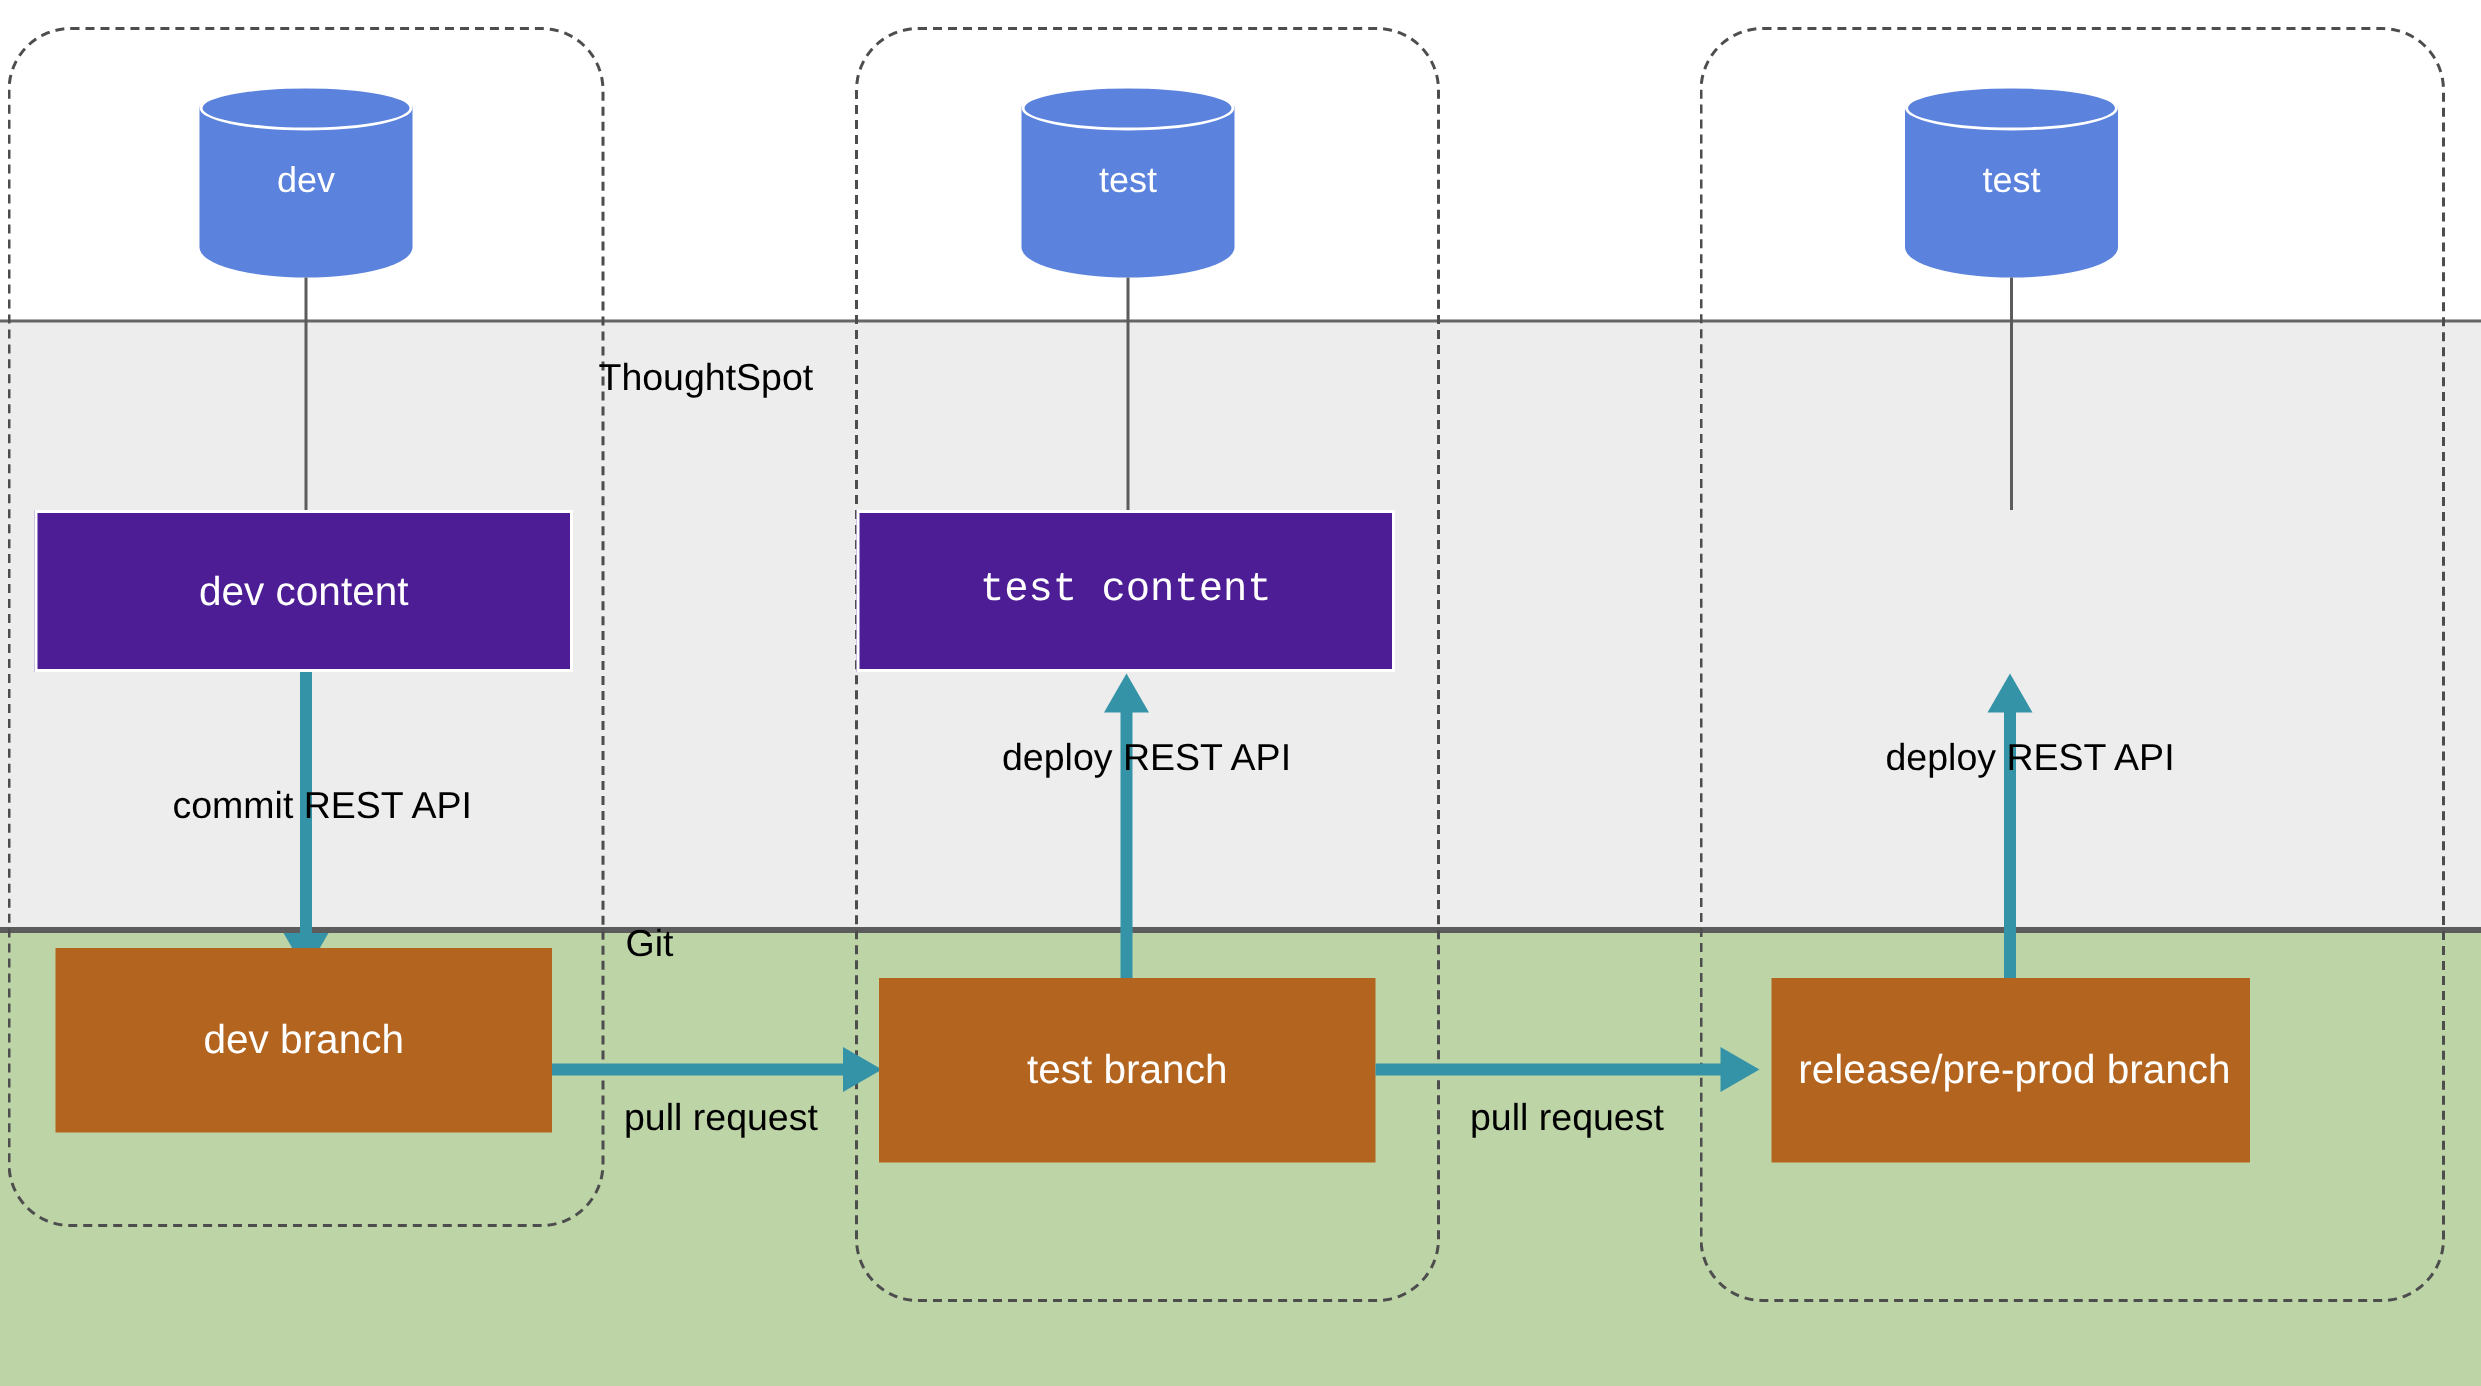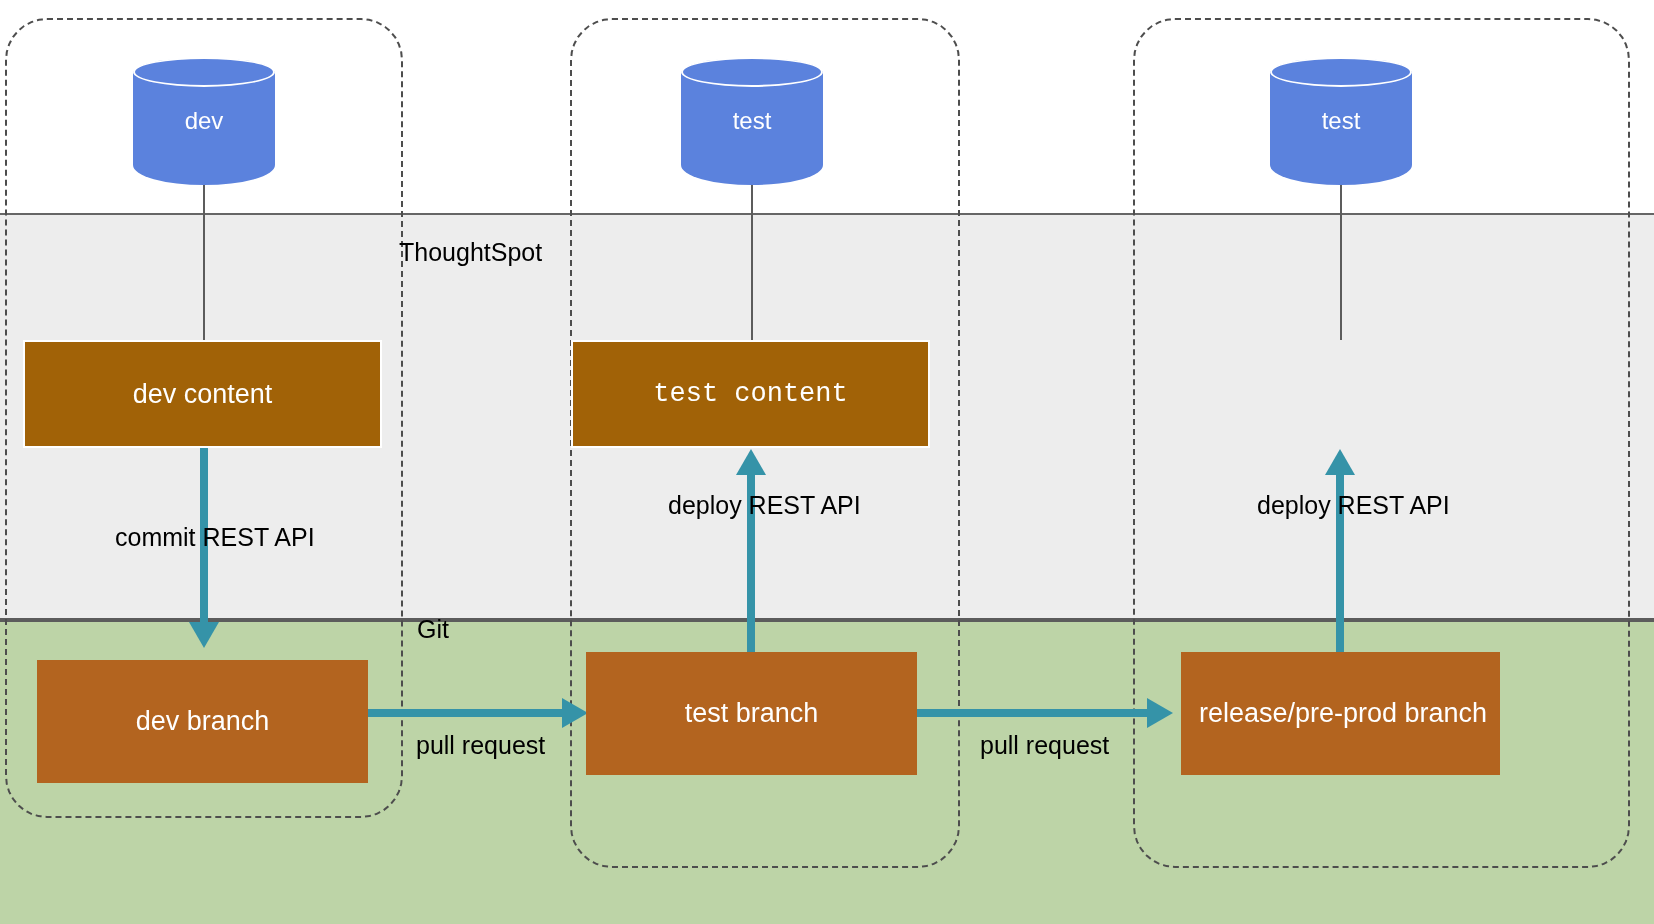--- a/index.html
+++ b/index.html
@@ -100,21 +100,21 @@
     display: flex;
     align-items: center;
     justify-content: center;
     text-align: center;
     color: #ffffff;
     font-size: 27px;
     line-height: 1.22;
     padding: 4px 8px;
   }
   .rect-content {
-    background: #a16207;
+    background: #4c1d95;
     border: 2px solid #ffffff;
   }
   .rect-branch {
     background: #b3641f;
   }
 
   
   .gray-line {
     position: absolute;
     width: 2px;
@@ -189,21 +189,21 @@
   <div class="gray-line" style="left:203px; top:185px; height:155px;"></div>
 
   <div class="rect rect-content" style="left:23px; top:340px; width:359px; height:108px;">
     <span>dev content</span>
   </div>
 
   <div class="arrow-v" style="left:200px; top:448px; height:178px;"></div>
   <div class="arrowhead-down" style="left:189px; top:622px;"></div>
   <div class="edge-label" style="left:115px; top:525px;">commit REST API</div>
 
-  <div class="rect rect-branch" style="left:37px; top:660px; width:331px; height:123px;">
+  <div class="rect rect-branch" style="left:37px; top:632px; width:331px; height:123px;">
     <span>dev branch</span>
   </div>
 
   <div class="arrow-h" style="left:368px; top:709px; width:200px;"></div>
   <div class="arrowhead-right" style="left:562px; top:698px;"></div>
   <div class="edge-label" style="left:416px; top:733px;">pull request</div>
 
   <div class="cylinder" style="left:681px; top:57px;">
     <div class="cyl-body"></div>
     <div class="cyl-top"></div>

